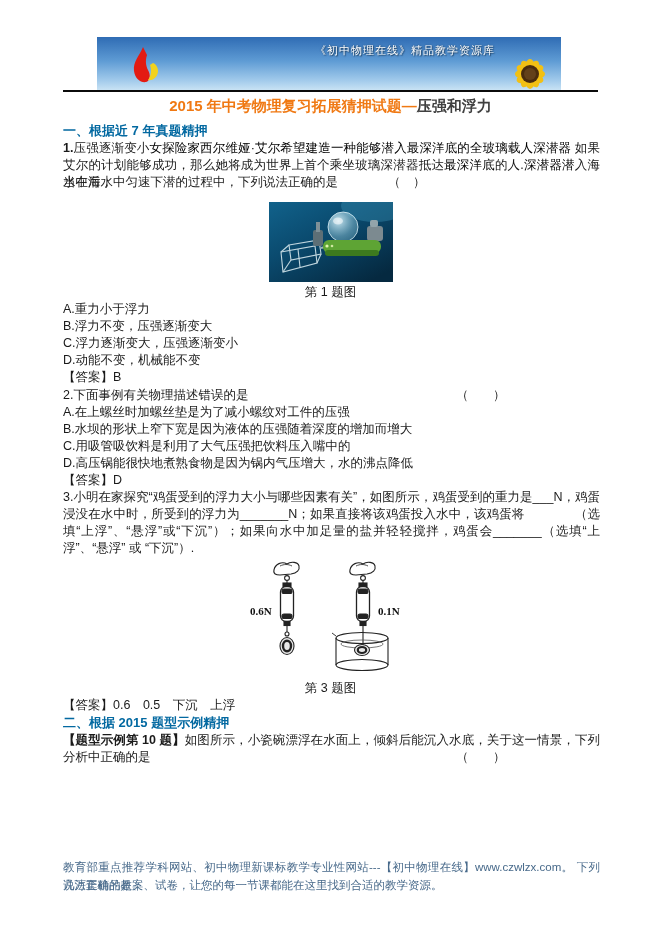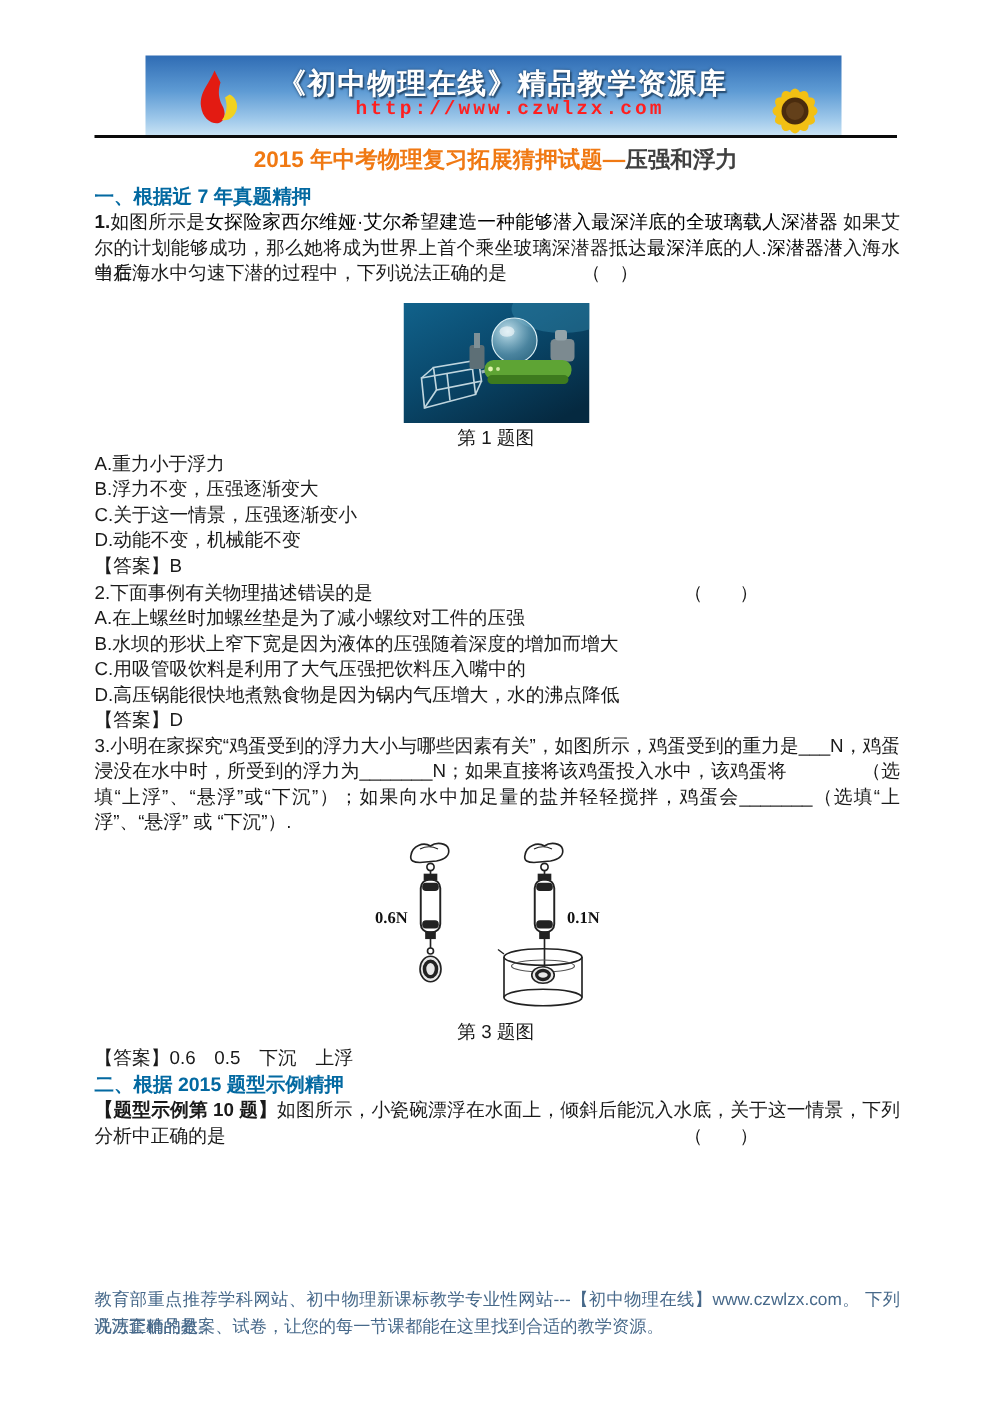--- a/index.html
+++ b/index.html
@@ -2,22 +2,22 @@
 <html><head>
 <meta charset="utf-8">
 <style>
   html,body{margin:0;padding:0;background:#ffffff;}
   body{width:661px;height:936px;position:relative;overflow:hidden;
        font-family:"Liberation Sans","DejaVu Sans",sans-serif;color:#1a1a1a;}
   .abs{position:absolute;}
   
   .banner{left:97px;top:37px;width:464px;height:53px;overflow:hidden;
           background:linear-gradient(180deg,#2f6cb4 0%,#5e9bd4 45%,#9ec8ea 80%,#c8e2f4 100%);}
-  .banner-title{position:absolute;left:88px;top:6px;width:310px;text-align:left;
-          color:#ffffff;font-weight:bold;font-size:19px;letter-spacing:1px;
+  .banner-title{position:absolute;left:88px;top:6px;width:310px;text-align:right;
+          color:#ffffff;font-weight:normal;font-size:11px;letter-spacing:1px;
           text-shadow:1px 1px 1px #24496e,0 0 2px #24496e;font-family:"Liberation Serif","DejaVu Serif",serif;}
   .banner-url{position:absolute;left:88px;top:28px;width:310px;text-align:center;
           color:#ff1f1f;font-weight:bold;font-size:13px;letter-spacing:2px;
           font-family:"Liberation Mono","DejaVu Sans Mono",monospace;}
   .logo{position:absolute;left:24px;top:8px;width:50px;height:42px;}
   .flower{position:absolute;right:6px;bottom:-6px;width:52px;height:48px;}
   .header-rule{left:63px;top:90px;width:535px;height:0;border-top:2px solid #0b0b0b;}
   
   .doc-title{left:0;top:97px;width:661px;text-align:center;font-size:15px;font-weight:bold;}
   .doc-title .t1{color:#f07913;}
@@ -38,21 +38,20 @@
 </style>
 </head>
 <body>
 
 <div class="abs banner">
   <svg class="logo" viewBox="0 0 50 42">
     <path d="M22,2 C18,12 12,16 13,26 C14,34 20,38 25,37 C29,36 30,30 27,25 C25,21 24,16 26,10 Z" fill="#e31b12"></path>
     <path d="M29,20 C31,26 30,31 27,35 C31,36 36,33 37,27 C37.5,23 35,19 32,18 Z" fill="#f2d21f"></path>
   </svg>
   <div class="banner-title">《初中物理在线》精品教学资源库</div>
-  <div class="banner-url">http://www.czwlzx.com</div>
   <svg class="flower" viewBox="0 0 52 48">
     <g transform="translate(27,26)">
       <g fill="#f2c014">
         <ellipse rx="6" ry="15" transform="rotate(0)"></ellipse>
         <ellipse rx="6" ry="15" transform="rotate(30)"></ellipse>
         <ellipse rx="6" ry="15" transform="rotate(60)"></ellipse>
         <ellipse rx="6" ry="15" transform="rotate(90)"></ellipse>
         <ellipse rx="6" ry="15" transform="rotate(120)"></ellipse>
         <ellipse rx="6" ry="15" transform="rotate(150)"></ellipse>
       </g>
@@ -63,21 +62,21 @@
 </div>
 <div class="abs header-rule"></div>
 
 <div class="abs doc-title">
   <span class="t1">2015 年中考物理复习拓展猜押试题—</span><span class="t2">压强和浮力</span>
 </div>
 
 <div class="abs blk h-sec" style="top:122px;">一、根据近 7 年真题精押</div>
 
 <div class="abs blk just" style="top:140px;">
-  <span class="bold">1.</span><span>如图所示是</span><span class="gray">女探险家西尔维娅·艾尔希望建造一种能够潜入最深洋底的全玻璃载人深潜器</span><span> 如果艾尔的计划能够成功，那么她将成为世界上首个乘坐玻璃深潜器抵达</span><span class="gray">最深洋底</span><span>的人.</span><span class="gray">深潜器潜</span><span>入海水中后，</span>
+  <span class="bold">1.</span><span>压强逐渐变小</span><span class="gray">女探险家西尔维娅·艾尔希望建造一种能够潜入最深洋底的全玻璃载人深潜器</span><span> 如果艾尔的计划能够成功，那么她将成为世界上首个乘坐玻璃深潜器抵达</span><span class="gray">最深洋底</span><span>的人.</span><span class="gray">深潜器潜</span><span>入海水中后，</span>
 </div>
 <div class="abs blk center" style="top:174px;">
   <span>当在海水中匀速下潜的过程中，下列说法正确的是</span><span class="spacer50"></span><span>（　）</span>
 </div>
 
 <svg class="abs fig1" viewBox="0 0 124 80">
   <defs>
     <linearGradient id="sea" x1="0" y1="0" x2="0.8" y2="1">
       <stop offset="0" stop-color="#11628b"></stop>
       <stop offset="0.45" stop-color="#0a4a6e"></stop>
@@ -114,21 +113,21 @@
 
   <rect x="54" y="38" width="58" height="13" rx="6" fill="#5ea434"></rect>
   <rect x="56" y="48" width="54" height="6" rx="3" fill="#3d7a1e"></rect>
   <circle cx="58" cy="44" r="1.6" fill="#e4f5b0"></circle>
   <circle cx="63" cy="44" r="1.3" fill="#cfe9a0"></circle>
 </svg>
 <div class="abs caption" style="top:284px;">第 1 题图</div>
 
 <div class="abs blk" style="top:301px;">A.重力小于浮力</div>
 <div class="abs blk" style="top:318px;">B.浮力不变，压强逐渐变大</div>
-<div class="abs blk" style="top:335px;">C.关于这一情景，压强逐渐变小</div>
+<div class="abs blk" style="top:335px;">C.浮力逐渐变大，压强逐渐变小</div>
 <div class="abs blk" style="top:352px;">D.动能不变，机械能不变</div>
 <div class="abs blk" style="top:369px;">
   <span>【答案】</span><span>B</span>
 </div>
 
 <div class="abs blk" style="top:387px;">
   <span>2.下面事例有关物理描述错误的是</span>
   <span class="bracket-abs">（　）</span>
 </div>
 <div class="abs blk" style="top:404px;">A.在上螺丝时加螺丝垫是为了减小螺纹对工件的压强</div>

